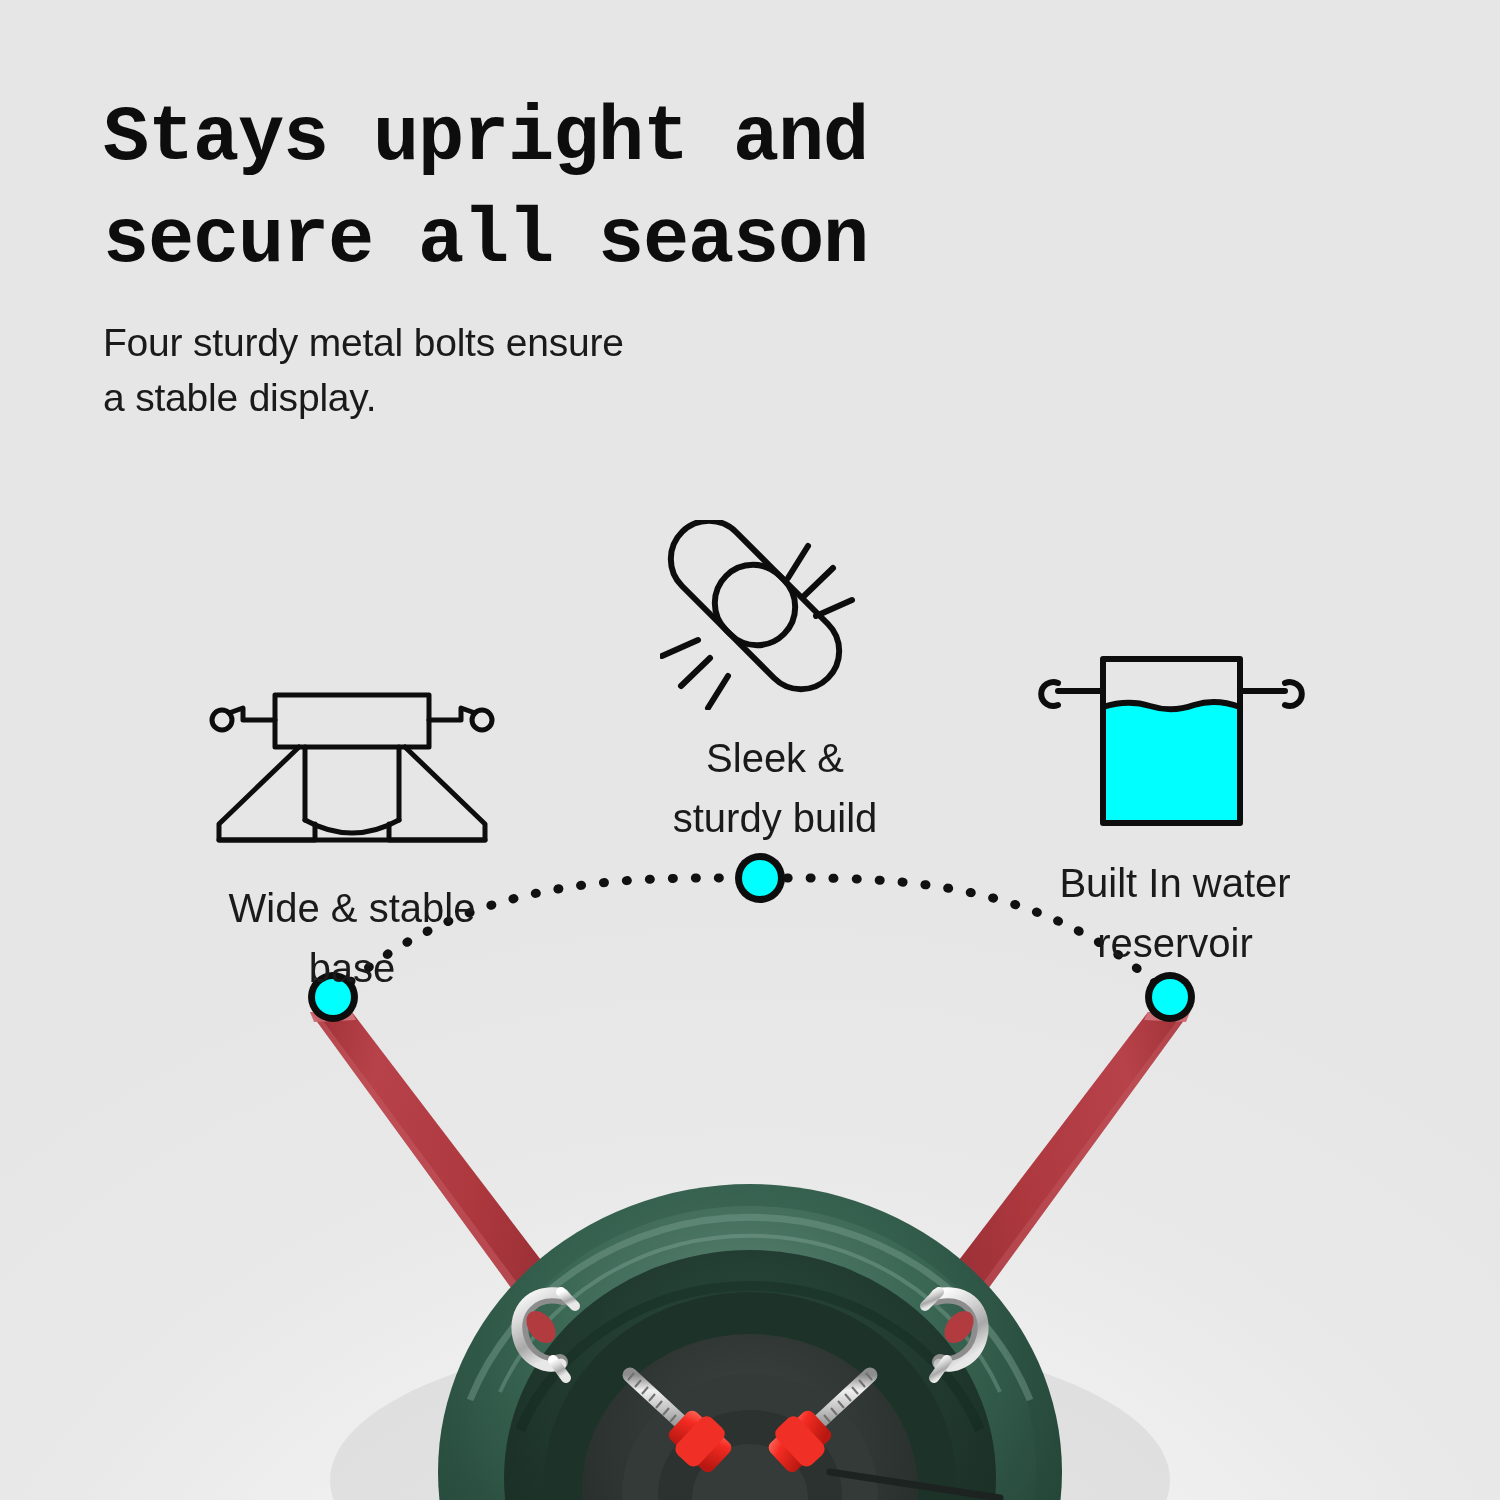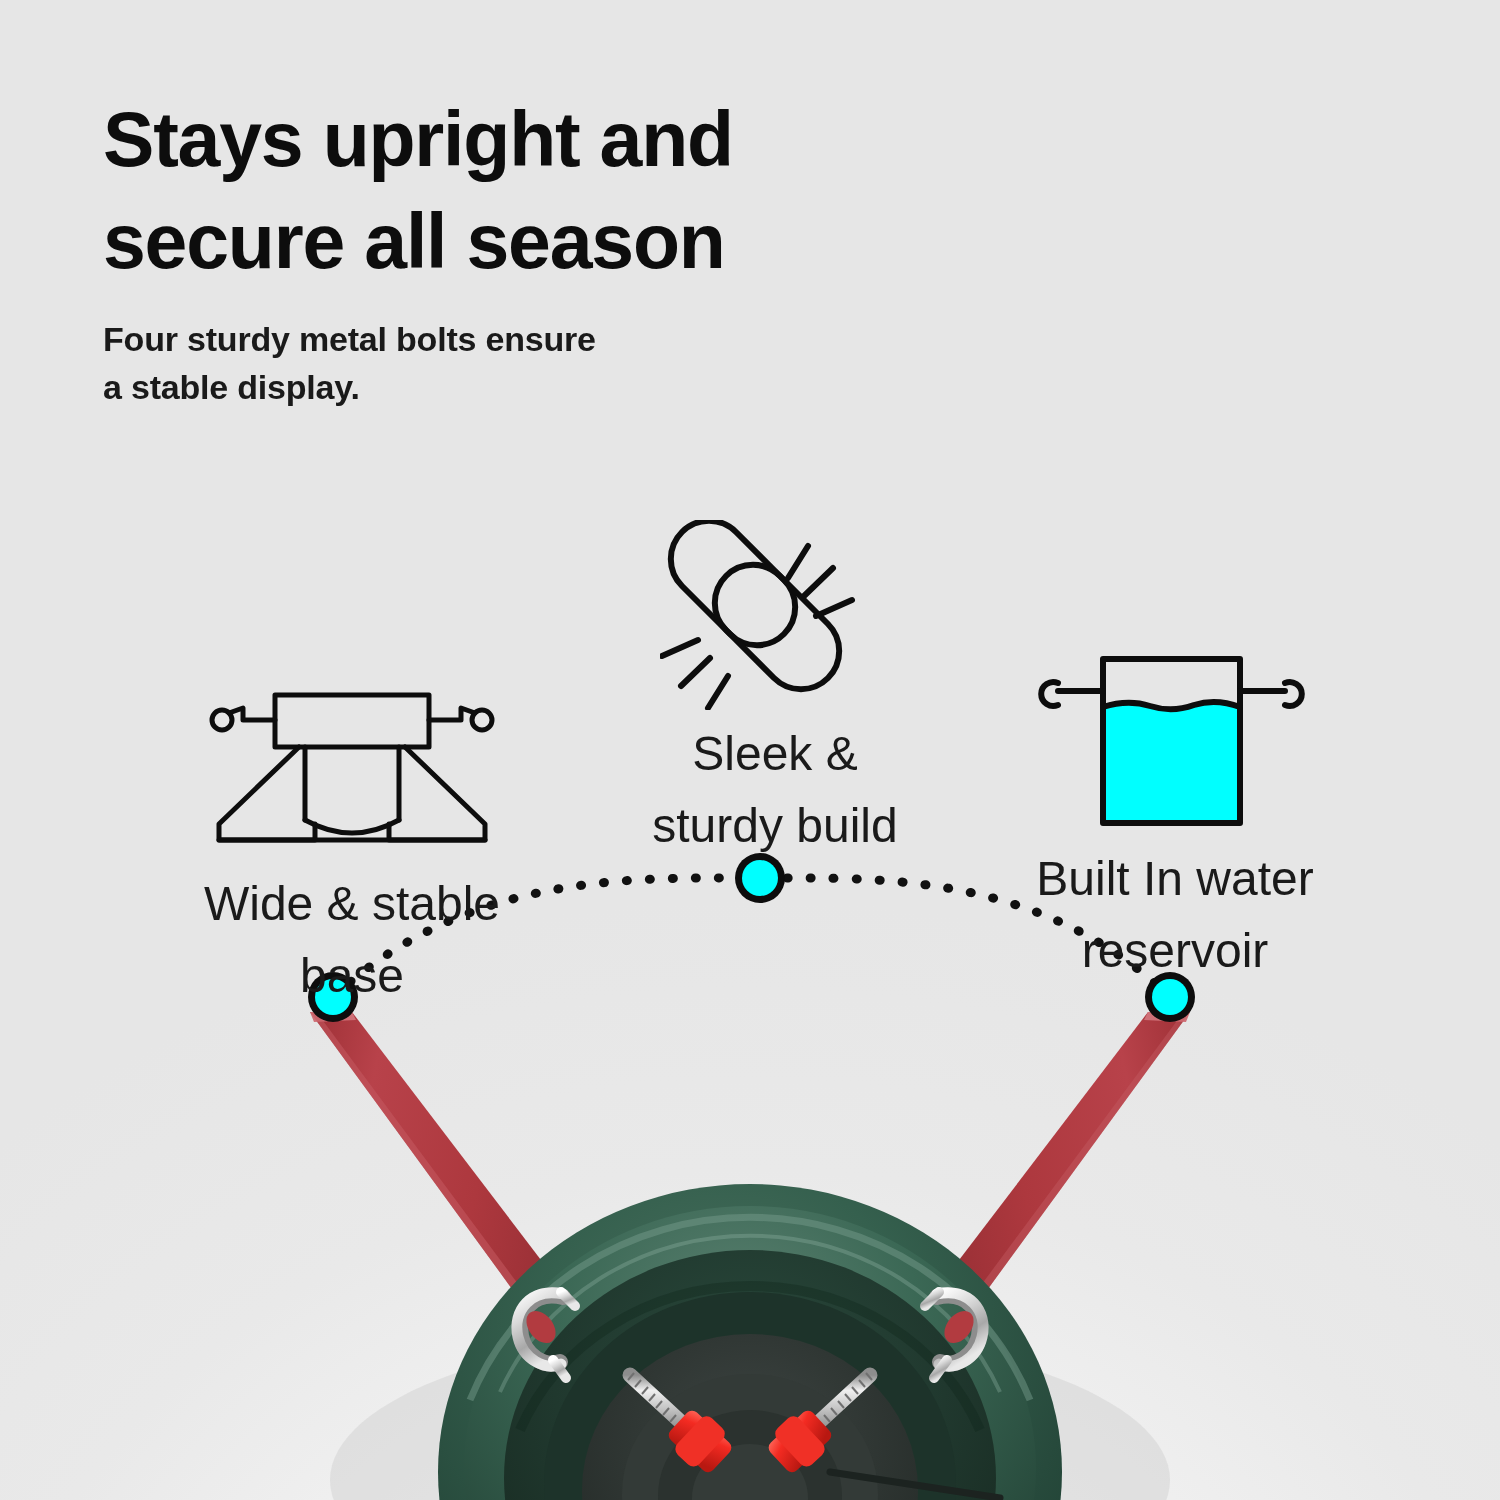--- a/index.html
+++ b/index.html
@@ -32,47 +32,48 @@
     width: 900px;
   }
   #headline {
     font-size: 77px;
     font-weight: bold;
     line-height: 1.33;
     letter-spacing: -1.2px;
     color: #0d0d0d;
     margin: 0;
     white-space: pre-line;
+    font-family: Liberation Mono, monospace;
   }
   #subheadline {
-    font-size: 34px;
-    font-weight: bold;
+    font-size: 39px;
+    font-weight: normal;
     line-height: 1.42;
     letter-spacing: -0.2px;
     color: #1a1a1a;
     margin: 22px 0 0 0;
     white-space: pre-line;
   }
 
   
   .feature {
     position: absolute;
     text-align: center;
   }
   .feature .icon-wrap {
     display: flex;
     align-items: flex-end;
     justify-content: center;
   }
   .feature .caption {
-    font-size: 48px;
+    font-size: 40px;
     line-height: 1.5;
     color: #1a1a1a;
     white-space: pre-line;
-    margin-top: 8px;
+    margin-top: 18px;
   }
 
   #feature-base  { left: 172px;  top: 690px; width: 360px; }
   #feature-build { left: 585px;  top: 520px; width: 380px; }
   #feature-water { left: 1000px; top: 655px; width: 350px; }
 
   
   .overlay {
     position: absolute;
     left: 0; top: 0;

